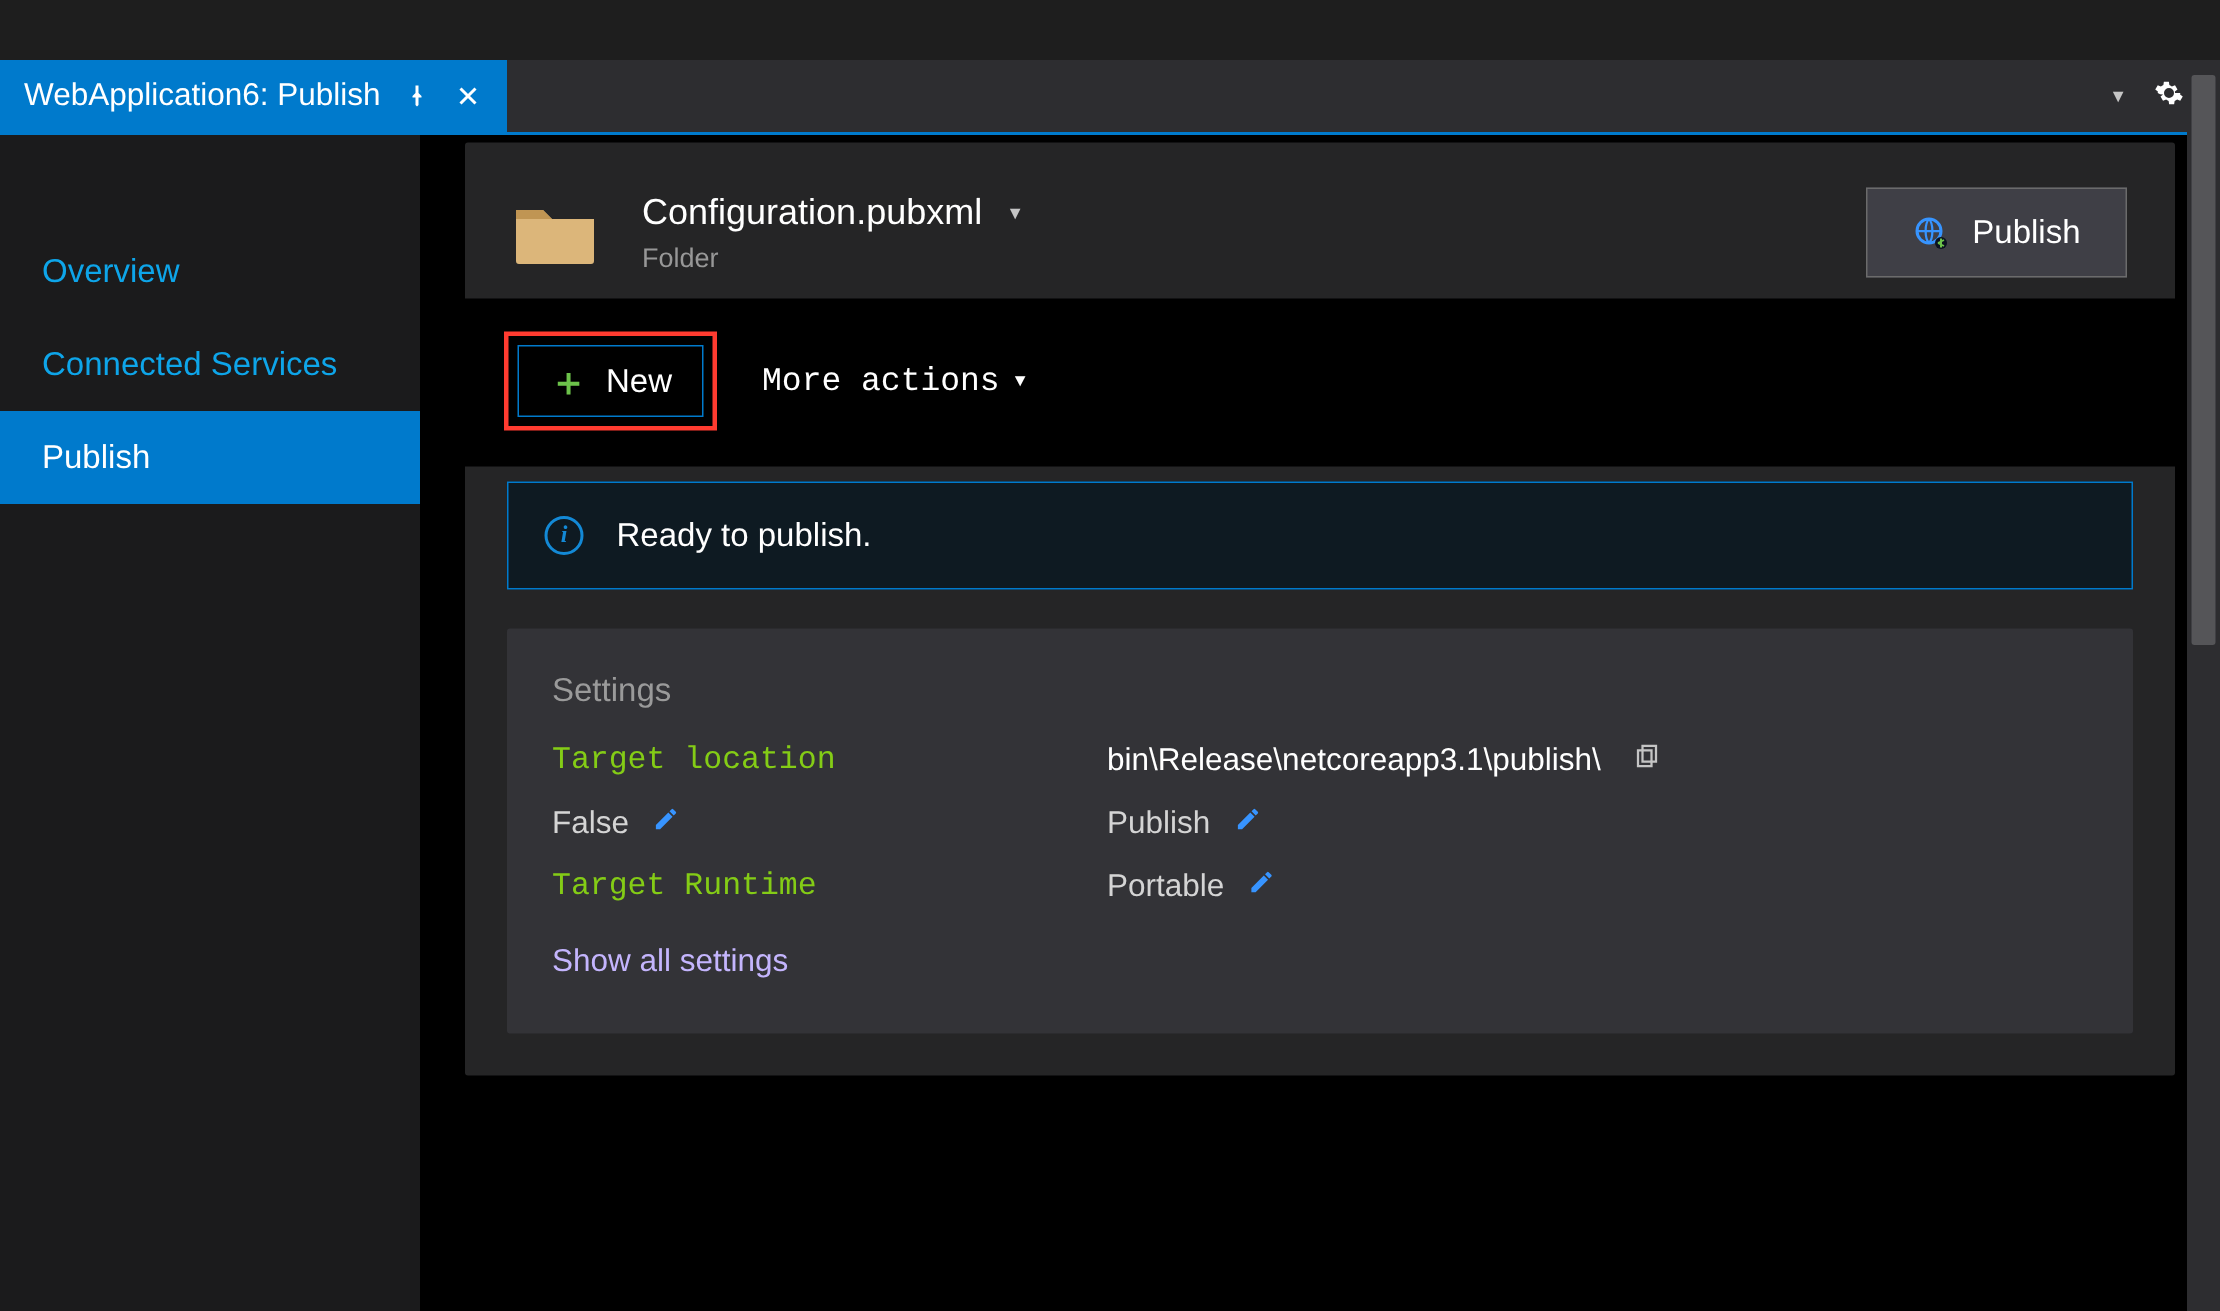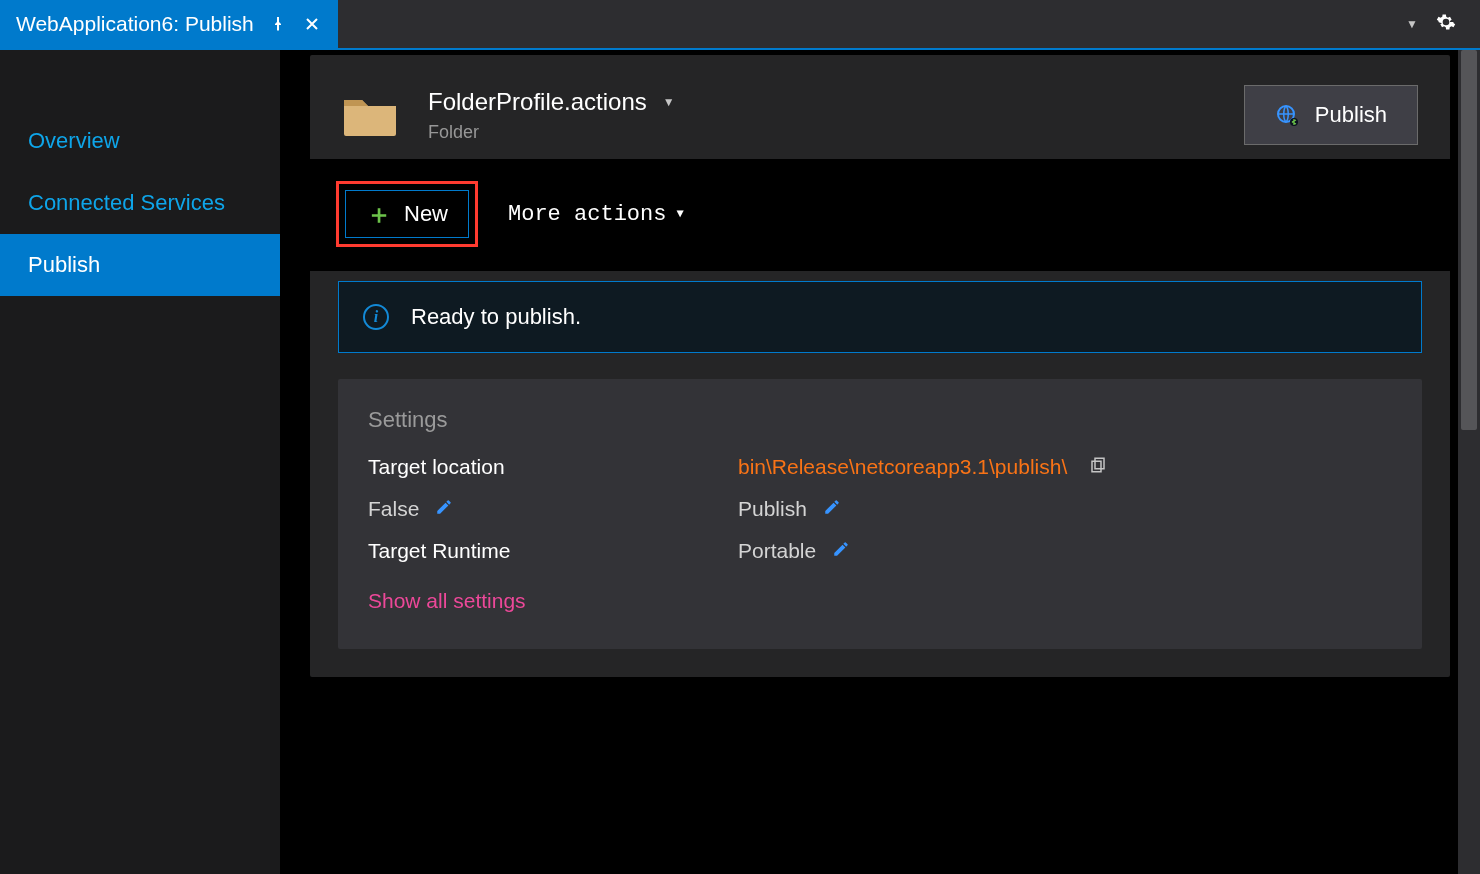--- a/index.html
+++ b/index.html
@@ -10,20 +10,21 @@
     font-family: "Segoe UI", Arial, sans-serif;
     color: #d4d4d4;
     overflow: hidden;
   }
   .tab-strip {
     height: 48px;
     background: #2d2d30;
     display: flex;
     align-items: stretch;
     justify-content: space-between;
+    margin-top: 40px;
   }
   .tab-strip-left { display: flex; }
   .tab {
     background: #007acc;
     color: #ffffff;
     display: flex;
     align-items: center;
     padding: 0 16px;
     font-size: 21px;
     gap: 14px;
@@ -140,26 +141,26 @@
     padding:28px 30px 36px 30px;
   }
   .settings-title { color:#9a9a9a; font-size:22px; margin-bottom:22px;}
   .settings-grid {
     display:grid;
     grid-template-columns: 370px 1fr;
     row-gap: 18px;
     align-items:center;
     font-size:21px;
   }
-  .settings-grid .label { color:#ffffff; }
+  .settings-grid .label { color:#84cc16;font-family:Liberation Mono, monospace; }
   .val-row { display:flex; align-items:center; gap:16px; }
-  .link { color:#f97316; cursor:pointer;}
+  .link { color:#ffffff; cursor:pointer;}
   .pencil { color:#3794ff; cursor:pointer;}
   .copy-ic { color:#c5c5c5; cursor:pointer; margin-left:6px;}
-  .show-all { color:#ec4899; font-size:21px; margin-top:26px; cursor:pointer; display:inline-block;}
+  .show-all { color:#c4b5fd; font-size:21px; margin-top:26px; cursor:pointer; display:inline-block;}
   .chev { font-size:12px; color:#c5c5c5; }
   .right-scroll {
     position:absolute; right:0; top:50px; bottom:0; width:22px;
     background:#2d2d30;
   }
   .right-scroll .thumb {
     position:absolute; left:3px; right:3px; top:0; height:380px;
     background:#555558; border-radius:2px;
   }
 </style>
@@ -206,21 +207,21 @@
       <div class="profile-header">
         <div class="profile-left">
           <span class="folder-icon">
             <svg width="56" height="46" viewBox="0 0 56 46">
               <path fill="#dcb67a" d="M2 8h18l6 6h28v28a2 2 0 01-2 2H4a2 2 0 01-2-2V8z"></path>
               <path fill="#c09553" d="M2 8h18l6 6H2z"></path>
             </svg>
           </span>
           <div>
             <div class="profile-name-row">
-              <span>FolderProfile.actions</span>
+              <span>Configuration.pubxml</span>
               <span class="chev">▼</span>
             </div>
             <div class="profile-sub">Folder</div>
           </div>
         </div>
         <button class="publish-btn">
           <span>
             <svg width="24" height="24" viewBox="0 0 24 24">
               <circle cx="11" cy="11" r="8" fill="none" stroke="#3794ff" stroke-width="2"></circle>
               <path d="M3 11h16M11 3c3 3 3 13 0 16M11 3c-3 3-3 13 0 16" stroke="#3794ff" stroke-width="1.5" fill="none"></path>

